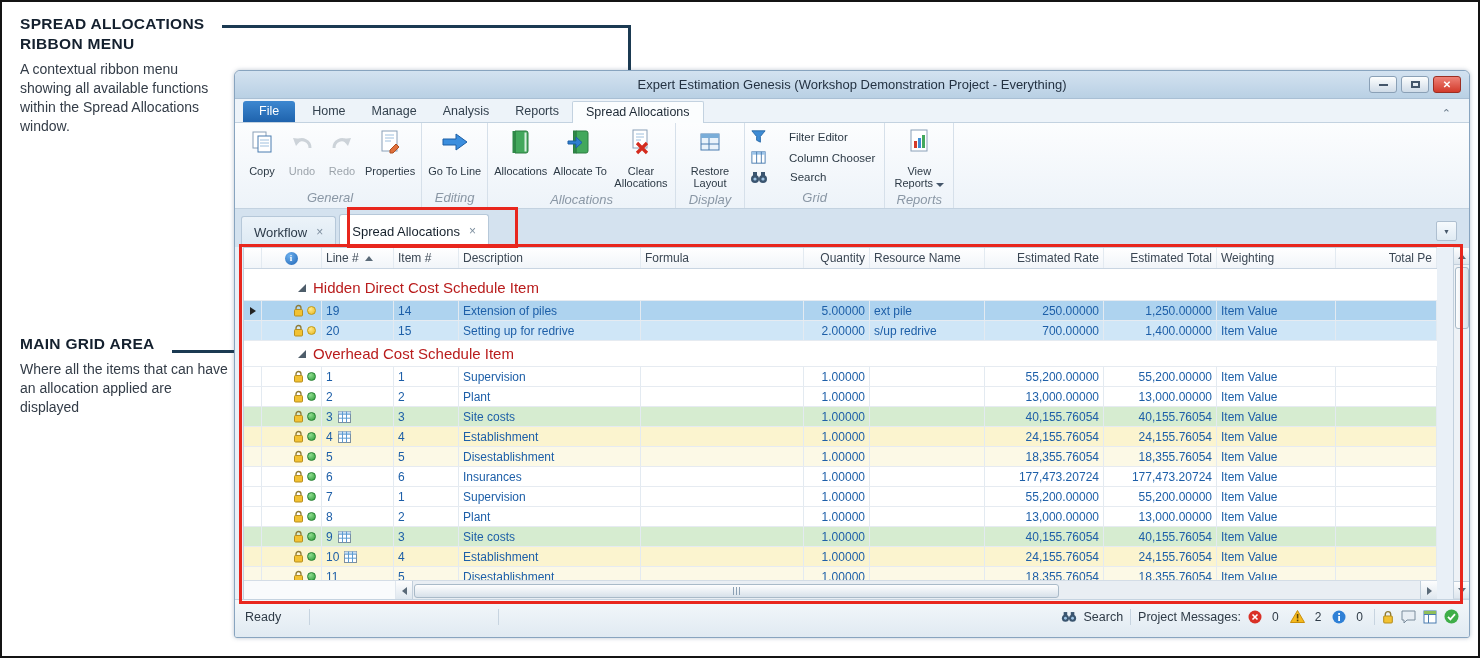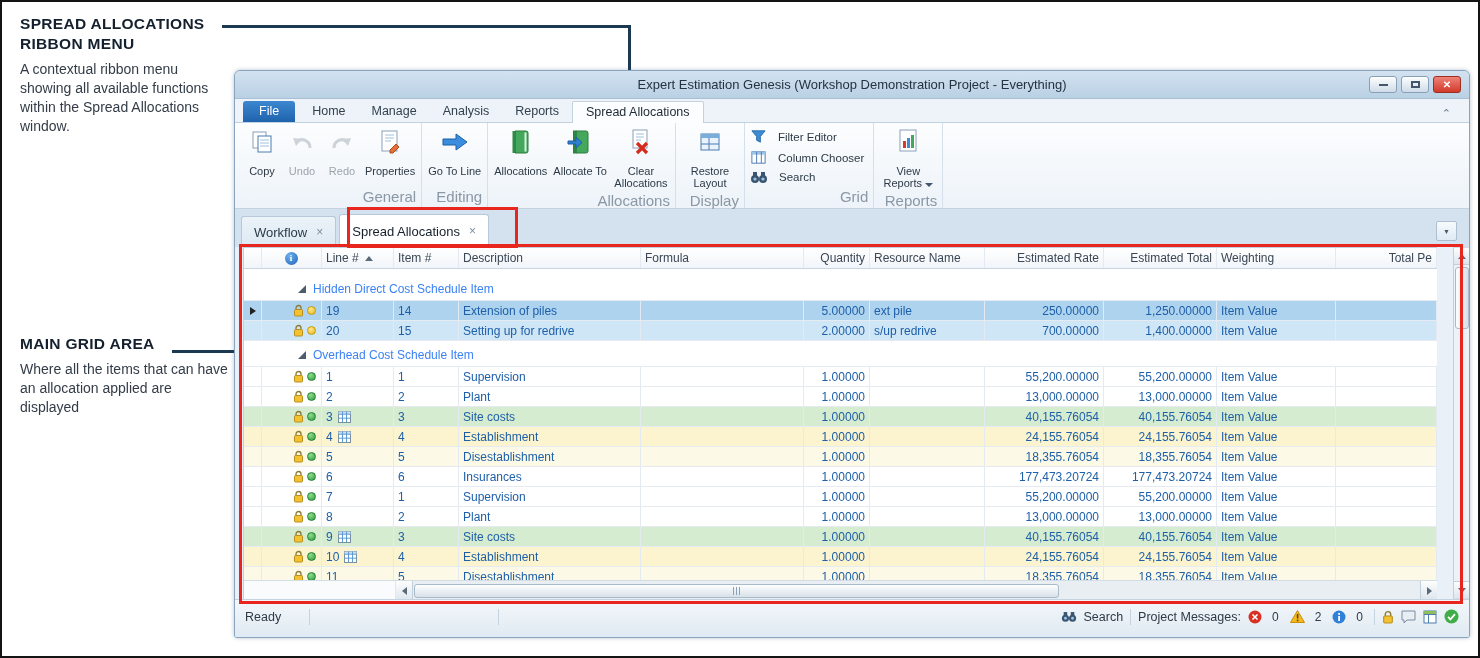--- a/index.html
+++ b/index.html
@@ -46,23 +46,23 @@
 
   
   .rbody { height:86px; flex:none; background:linear-gradient(#fcfdfe,#edf3f9); border-bottom:1px solid #c3d2e0; display:flex; padding-left:4px; }
   .rgroup { display:flex; flex-direction:column; border-right:1px solid #d6e0ea; padding:2px 3px 0; }
   .rbtns { flex:1; display:flex; align-items:stretch; }
   .rbtn { min-width:40px; max-width:62px; padding:2px 3px; display:flex; flex-direction:column; align-items:center; justify-content:flex-start;
           border-radius:3px; text-align:center; }
   .rbtn.disabled { opacity:.45; }
   .ric { height:30px; display:flex; align-items:center; justify-content:center; }
   .rtx { font-size:11px; color:#2d3a46; line-height:12px; margin-top:8px; }
-  .rgl { flex:none; text-align:right; font-size:15px; color:#8a97a5; padding:1px 2px 3px; }
+  .rgl { flex:none; text-align:center; font-size:13px; color:#8a97a5; padding:1px 2px 3px;font-style:italic; }
   .small-col { flex-direction:column; justify-content:flex-start; padding-top:1px; }
-  .sbtn { display:flex; align-items:center; gap:11px; padding:2px 6px 2px 2px; border-radius:2px; }
+  .sbtn { display:flex; align-items:center; gap:22px; padding:2px 6px 2px 2px; border-radius:2px; }
   .stx { font-size:11.5px; color:#2d3a46; white-space:nowrap; }
   .caret { width:0; height:0; border-left:4px solid transparent; border-right:4px solid transparent; border-top:4px solid #45566a; display:inline-block; margin-left:3px; }
 
   
   .dtabs { height:38px; flex:none; background:#d4e2ef; display:flex; align-items:flex-end; padding-left:6px; }
   .dtab { height:31px; display:flex; align-items:center; gap:9px; padding:0 12px; font-size:13px; color:#2b3a49;
           border:1px solid #b6c8d9; border-bottom:none; border-radius:3px 3px 0 0; background:linear-gradient(#ecf3f9,#dcvfe); background:linear-gradient(#ecf3f9,#dce9f3); margin-right:3px; }
   .dtab.active { background:#fff; color:#16212c; height:33px; }
   .dtab .x { color:#7e8f9f; font-size:12px; }
   .dtab-drop { margin-left:auto; margin-right:12px; margin-bottom:6px; width:21px; height:20px; border:1px solid #aebfd0;
@@ -76,21 +76,21 @@
   .gcell { flex:none; display:flex; align-items:center; padding:0 4px; border-right:1px solid #e3eaf1; overflow:hidden; white-space:nowrap; }
   .gcell.r { justify-content:flex-end; }
   .ind { width:18px; padding:0; justify-content:center; }
   .status-col { width:60px; justify-content:flex-end; gap:3px; padding-right:5px; }
   .info-ic { width:13px; height:13px; border-radius:50%; background:radial-gradient(circle at 35% 30%, #6db1ef, #1e63b4);
              color:#fff; font-size:9px; font-weight:bold; font-family:"Liberation Serif", serif; display:flex; align-items:center; justify-content:center; }
   .info-ic::after { content:"i"; }
   .sort-up { width:0; height:0; border-left:4px solid transparent; border-right:4px solid transparent; border-bottom:5px solid #5a6a78; margin-left:6px; }
   .gbody { height:311px; flex:none; overflow:hidden; background:#fff; padding-top:6px; }
   .grow { display:flex; height:26px; align-items:flex-end; border-bottom:1px solid #e6ebf1; background:#fff; }
-  .gcontent { display:flex; align-items:center; gap:7px; padding:0 0 4px 36px; font-size:12px; color:#3b82f6; }
+  .gcontent { display:flex; align-items:center; gap:7px; padding:0 0 4px 36px; font-size:15px; color:#b91c1c; }
   .tri { width:0; height:0; border-left:8px solid transparent; border-bottom:8px solid #4e5d6a; }
   .drow { display:flex; height:20px; border-bottom:1px solid #e6ebf1; font-size:12px; color:#1d5fa8; }
   .st-selected { background:#aed3ef; }
   .st-blue { background:#cfe6f7; }
   .st-white { background:#ffffff; }
   .st-green { background:#d6ecd0; }
   .st-yellow { background:#fbf4cf; }
   .st-cream { background:#fcf9e6; }
   .cursor { width:0; height:0; border-left:6px solid #222; border-top:4px solid transparent; border-bottom:4px solid transparent; }
   .dot { width:9px; height:9px; border-radius:50%; flex:none; }

